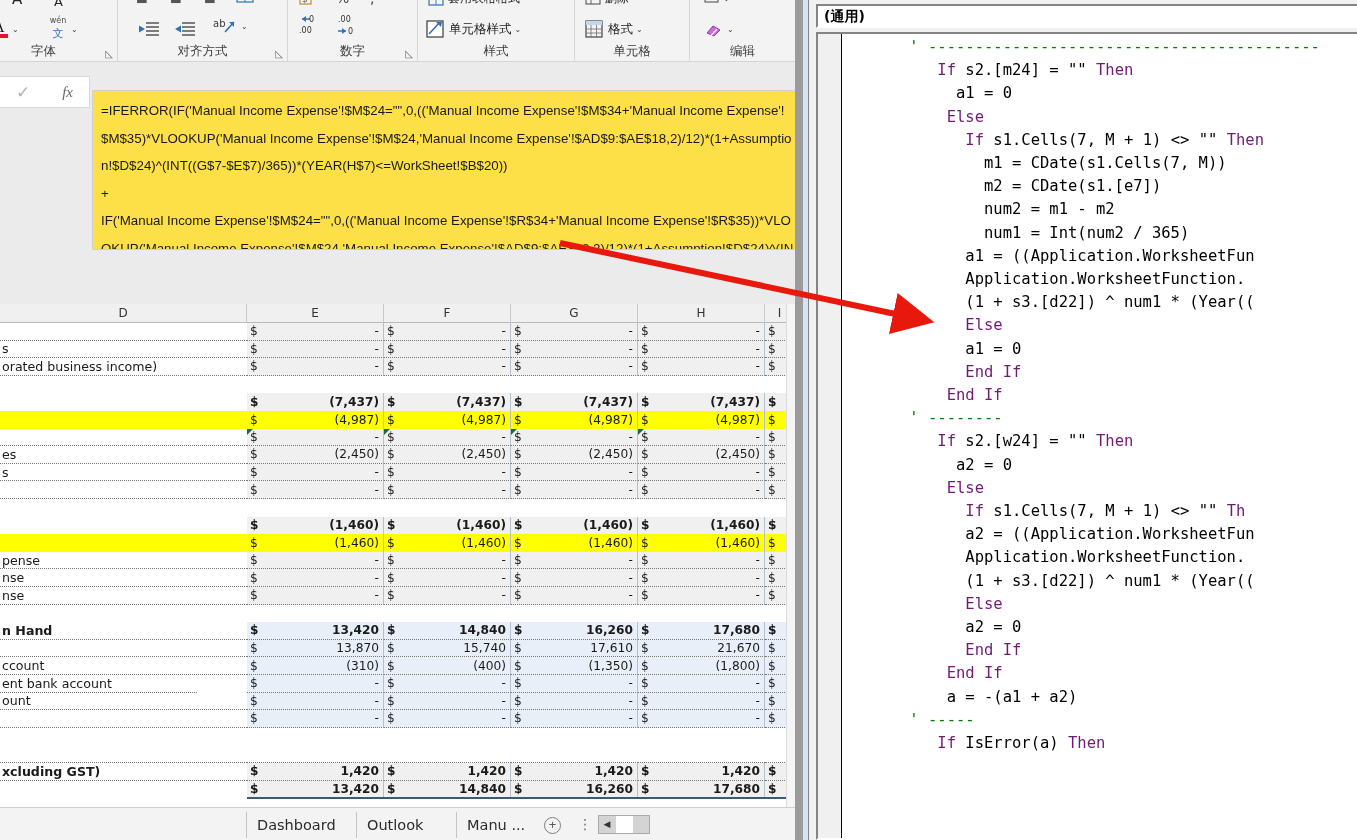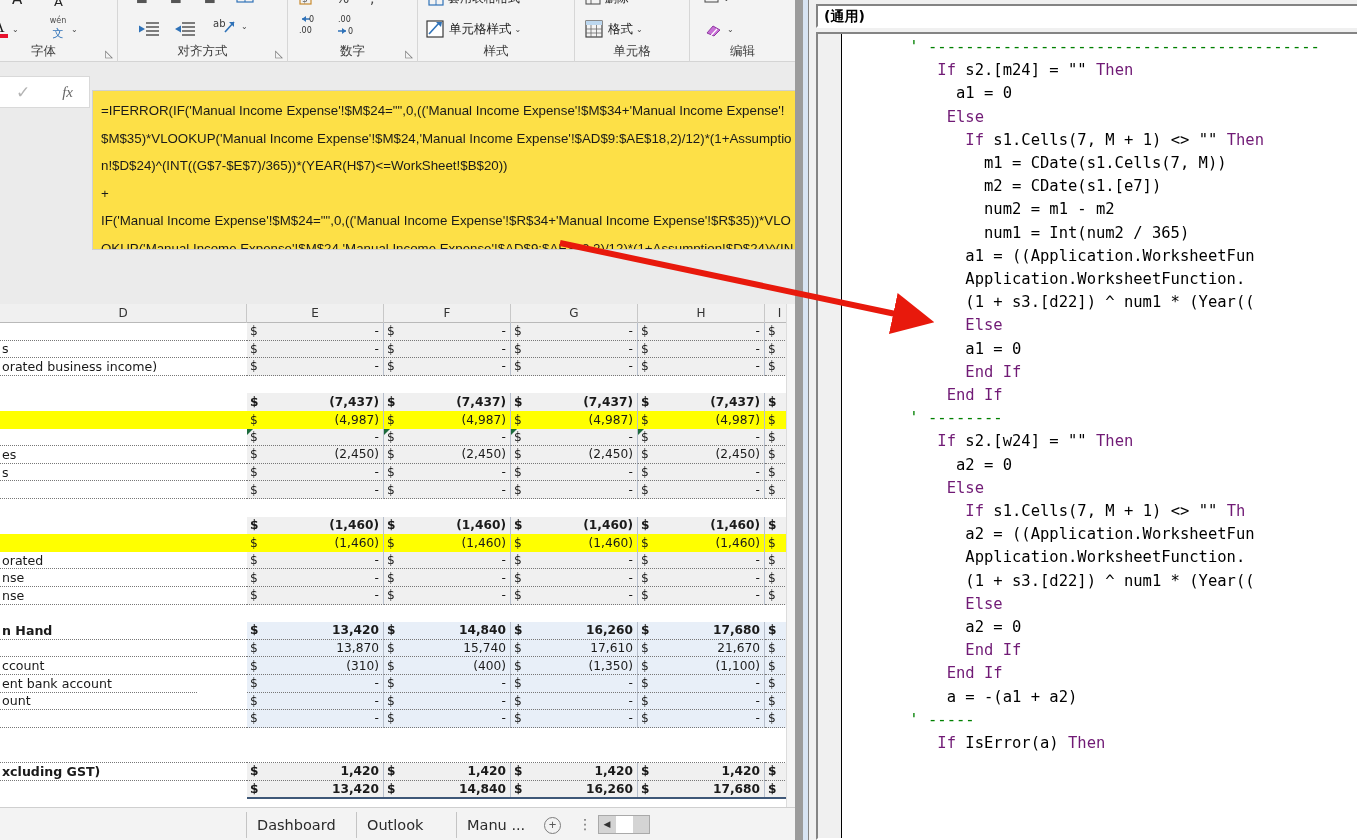--- a/index.html
+++ b/index.html
@@ -648,21 +648,21 @@
             </div>
             <div class="gcell" style="left: 638px; width: 127px;">
               <span class="dol">$</span>
               <span class="val">(1,460)</span>
             </div>
             <div class="gcell" style="left: 765px; width: 30px;">
               <span class="dol">$</span>
             </div>
           </div>
           <div class="grow r-shade" style="top: 228.8px; height: 17.6px;">
-            <div class="glabel" style="width: 247px; border-bottom: 1px dotted rgb(119, 119, 119);">orated</div>
+            <div class="glabel" style="width: 247px; border-bottom: 1px dotted rgb(119, 119, 119);">pense</div>
             <div class="gcell" style="left: 247px; width: 137px; border-bottom: 1px dotted rgb(119, 119, 119);">
               <span class="dol">$</span>
               <span class="val">-</span>
             </div>
             <div class="gcell" style="left: 384px; width: 127px; border-bottom: 1px dotted rgb(119, 119, 119);">
               <span class="dol">$</span>
               <span class="val">-</span>
             </div>
             <div class="gcell" style="left: 511px; width: 127px; border-bottom: 1px dotted rgb(119, 119, 119);">
               <span class="dol">$</span>
@@ -781,21 +781,21 @@
             <div class="gcell" style="left: 384px; width: 127px; border-bottom: 1px dotted rgb(119, 119, 119);">
               <span class="dol">$</span>
               <span class="val">(400)</span>
             </div>
             <div class="gcell" style="left: 511px; width: 127px; border-bottom: 1px dotted rgb(119, 119, 119);">
               <span class="dol">$</span>
               <span class="val">(1,350)</span>
             </div>
             <div class="gcell" style="left: 638px; width: 127px; border-bottom: 1px dotted rgb(119, 119, 119);">
               <span class="dol">$</span>
-              <span class="val">(1,100)</span>
+              <span class="val">(1,800)</span>
             </div>
             <div class="gcell" style="left: 765px; width: 30px; border-bottom: 1px dotted rgb(119, 119, 119);">
               <span class="dol">$</span>
             </div>
           </div>
           <div class="grow r-blue" style="top: 352px; height: 17.6px;">
             <div class="glabel" style="width: 197px; border-bottom: 1px dotted rgb(119, 119, 119);">ent bank account</div>
             <div class="gcell" style="left: 247px; width: 137px; border-bottom: 1px dotted rgb(119, 119, 119);">
               <span class="dol">$</span>
               <span class="val">-</span>

